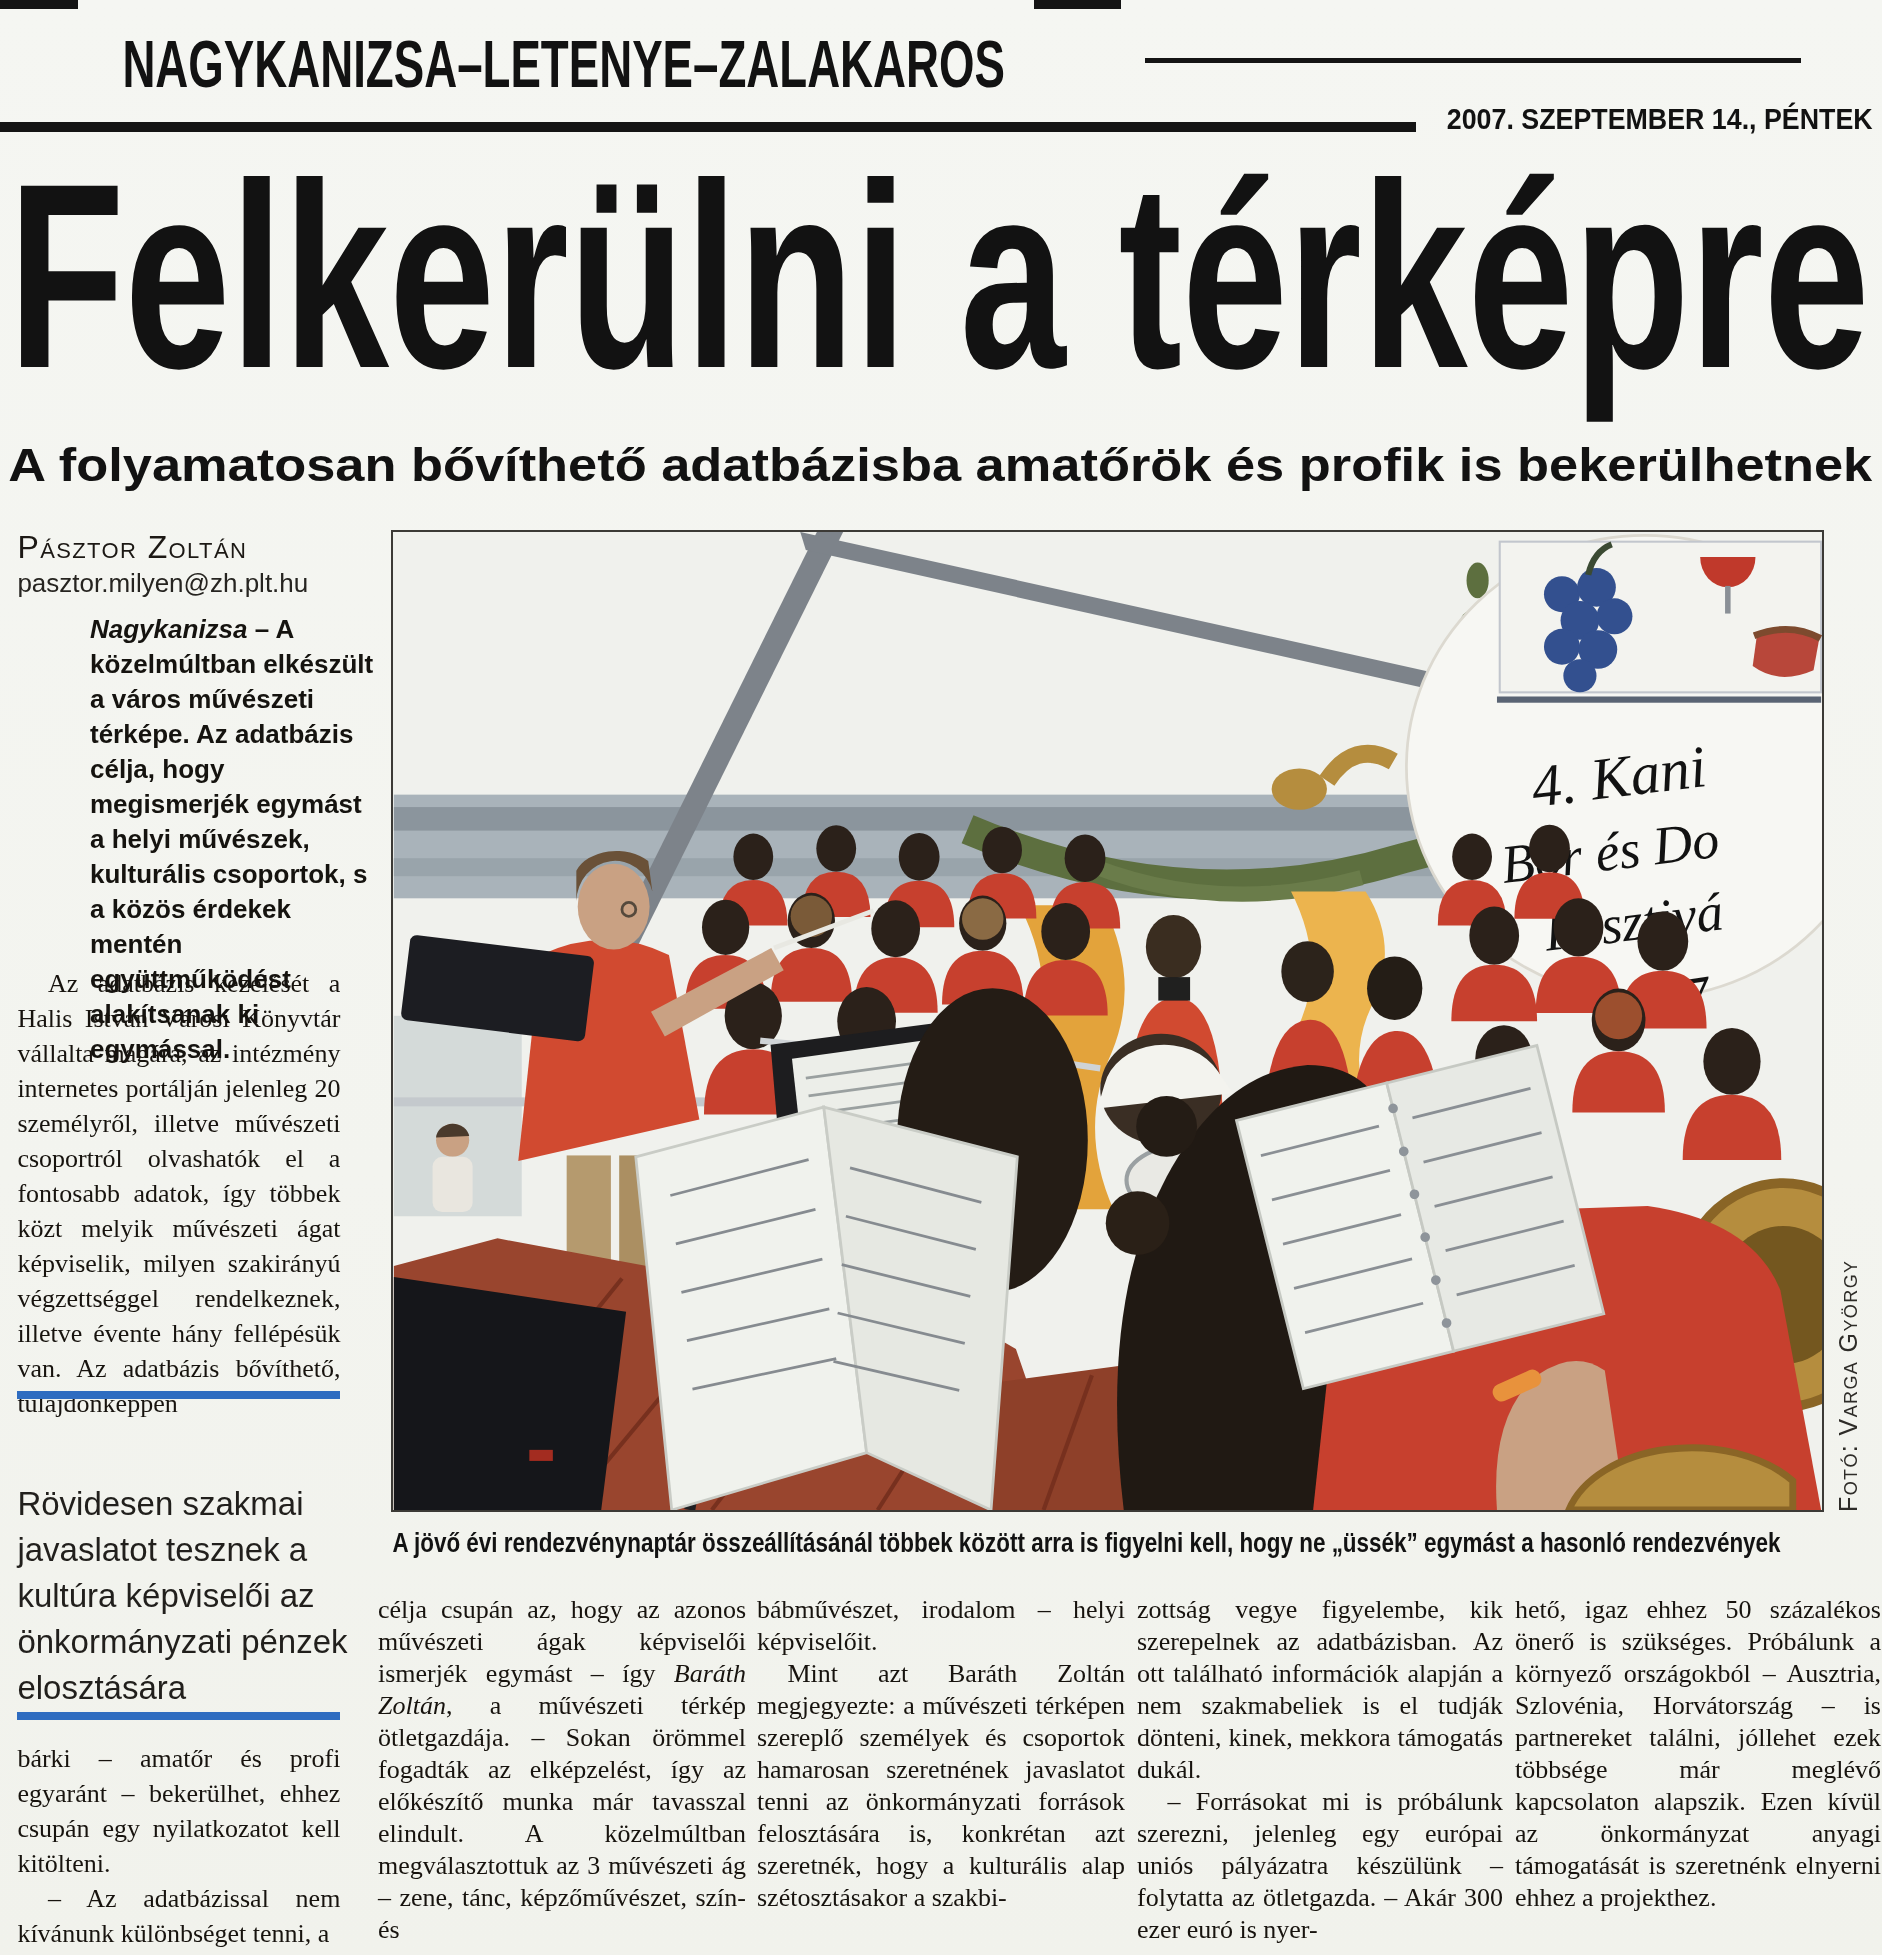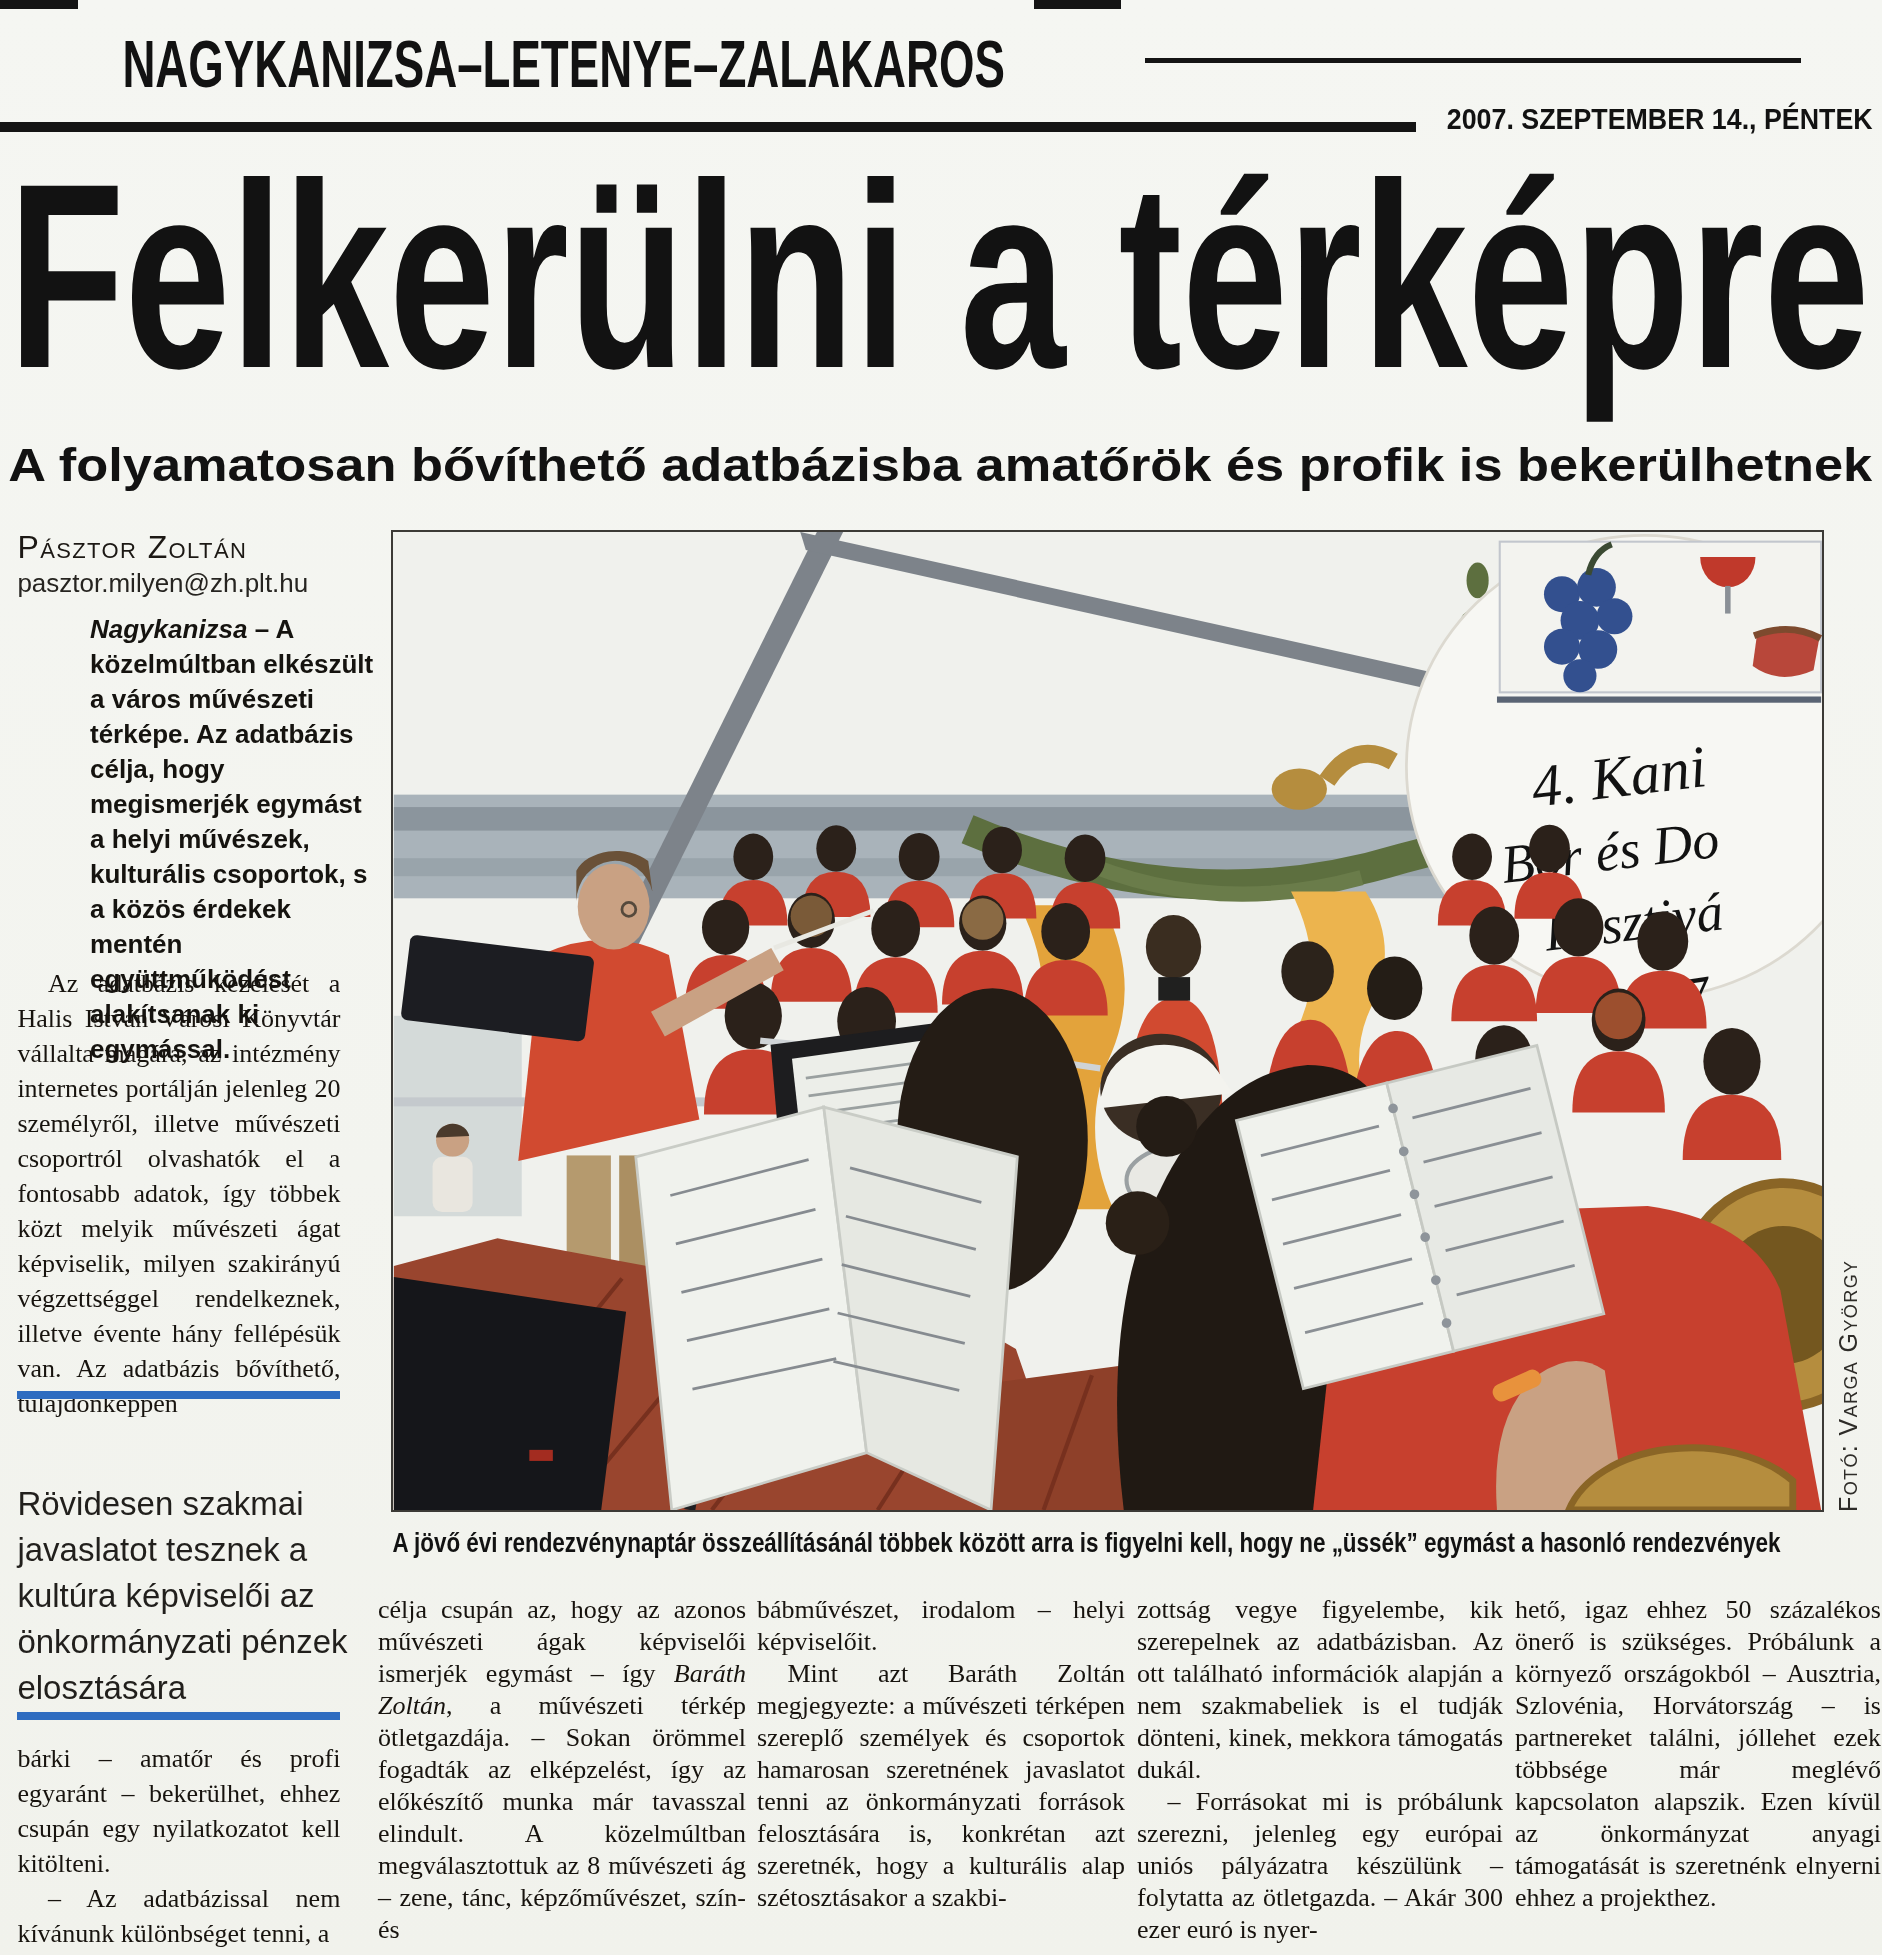--- a/index.html
+++ b/index.html
@@ -319,21 +319,21 @@
     </svg>
   </figure>
 
   <div class="abs credit" style="left:1834px;top:1512px;width:389px;">Fotó: Varga György</div>
 
   <svg class="abs" style="left:391px;top:1521px;" width="1409" height="42" viewBox="0 0 2030 60">
     <text x="2" y="44" font-size="41" font-weight="bold" textLength="2000" lengthAdjust="spacingAndGlyphs">A jövő évi rendezvénynaptár összeállításánál többek között arra is figyelni kell, hogy ne „üssék” egymást a hasonló rendezvények</text>
   </svg>
 
   <div class="abs bodytxt" style="left:378px;top:1594px;width:368px;">
-    <p><span>célja csupán az, hogy az azonos művészeti ágak képviselői ismerjék egymást – így </span><span class="ital">Baráth Zoltán</span><span>, a művészeti térkép ötletgazdája. – Sokan örömmel fogadták az elképzelést, így az előkészítő munka már tavasszal elindult. A közelmúltban megválasztottuk az 8 művészeti ág – zene, tánc, képzőművészet, szín- és</span></p>
+    <p><span>célja csupán az, hogy az azonos művészeti ágak képviselői ismerjék egymást – így </span><span class="ital">Baráth Zoltán</span><span>, a művészeti térkép ötletgazdája. – Sokan örömmel fogadták az elképzelést, így az előkészítő munka már tavasszal elindult. A közelmúltban megválasztottuk az 3 művészeti ág – zene, tánc, képzőművészet, szín- és</span></p>
   </div>
 
   <div class="abs bodytxt" style="left:757px;top:1594px;width:368px;">
     <p>bábművészet, irodalom – helyi képviselőit.</p>
     <p class="ind">Mint azt Baráth Zoltán megjegyezte: a művészeti térképen szereplő személyek és csoportok hamarosan szeretnének javaslatot tenni az önkormányzati források felosztására is, konkrétan azt szeretnék, hogy a kulturális alap szétosztásakor a szakbi-</p>
   </div>
 
   <div class="abs bodytxt" style="left:1137px;top:1594px;width:366px;">
     <p>zottság vegye figyelembe, kik szerepelnek az adatbázisban. Az ott található információk alapján a nem szakmabeliek is el tudják dönteni, kinek, mekkora támogatás dukál.</p>
     <p class="ind">– Forrásokat mi is próbálunk szerezni, jelenleg egy európai uniós pályázatra készülünk – folytatta az ötletgazda. – Akár 300 ezer euró is nyer-</p>

